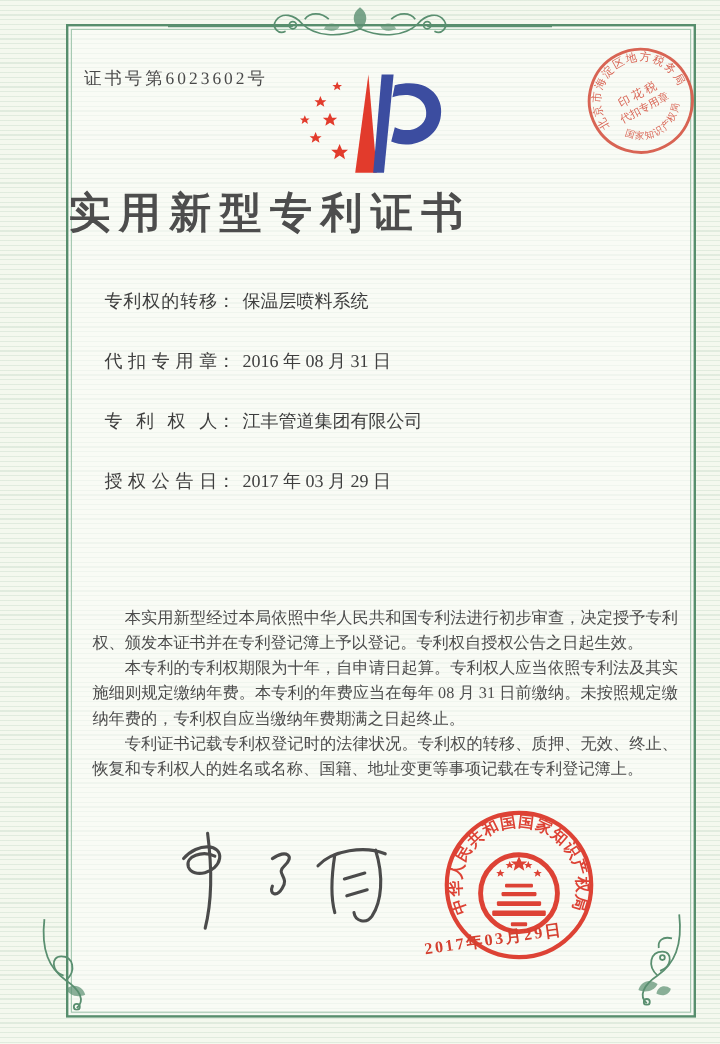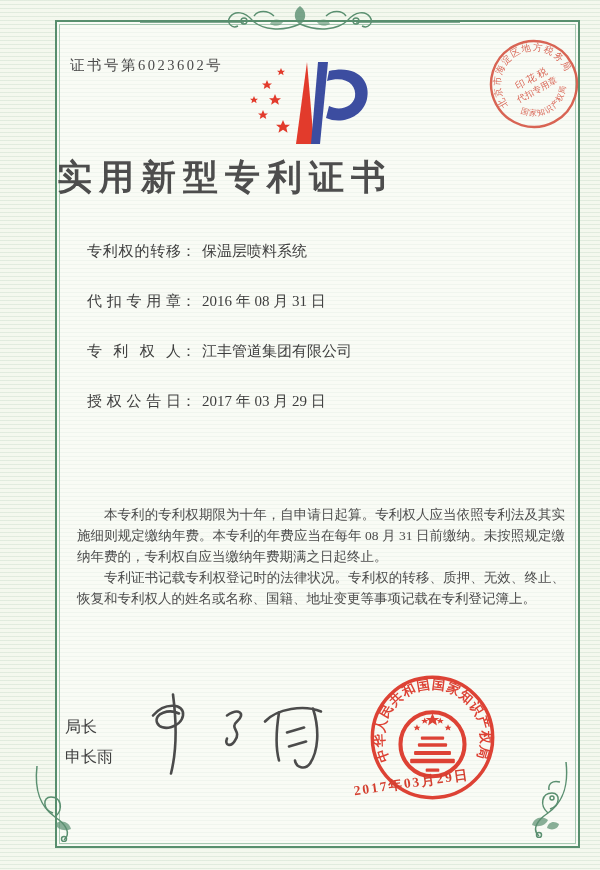--- a/index.html
+++ b/index.html
@@ -138,28 +138,25 @@
       </div>
       <div class="field">
         <span class="flabel">专利权人</span><span class="fcolon">：</span><span class="fvalue">江丰管道集团有限公司</span>
       </div>
       <div class="field">
         <span class="flabel">授权公告日</span><span class="fcolon">：</span><span class="fvalue">2017 年 03 月 29 日</span>
       </div>
     </div>
 
     <div class="paras">
+      <p>本实用新型经过本局依照中华人民共和国专利法进行初步审查，决定授予专利权、颁发本证书并在专利登记簿上予以登记。专利权自授权公告之日起生效。</p>
       <p>本专利的专利权期限为十年，自申请日起算。专利权人应当依照专利法及其实施细则规定缴纳年费。本专利的年费应当在每年 08 月 31 日前缴纳。未按照规定缴纳年费的，专利权自应当缴纳年费期满之日起终止。</p>
       <p>专利证书记载专利权登记时的法律状况。专利权的转移、质押、无效、终止、恢复和专利权人的姓名或名称、国籍、地址变更等事项记载在专利登记簿上。</p>
     </div>
 
-    <div class="officer">
-      <div>局长</div>
-      <div>申长雨</div>
-    </div>
 
     <svg class="signature" viewBox="0 0 210 90">
       <g fill="none" stroke="#4b4b4b" stroke-width="2.6" stroke-linecap="round">
         <path d="M26,28 C38,14 58,16 56,28 C54,40 34,45 30,35 C27,26 42,21 52,26"></path>
         <path d="M46,7 C49,30 51,58 44,86"></path>
         <path d="M100,28 C112,20 119,26 110,34 C102,41 115,43 108,53 C104,60 97,58 100,51"></path>
         <path d="M138,34 C150,21 177,17 194,24"></path>
         <path d="M152,25 C149,44 149,62 152,73"></path>
         <path d="M186,21 C193,43 191,64 183,76 C178,83 169,80 168,73"></path>
         <path d="M160,45 L177,40"></path>

